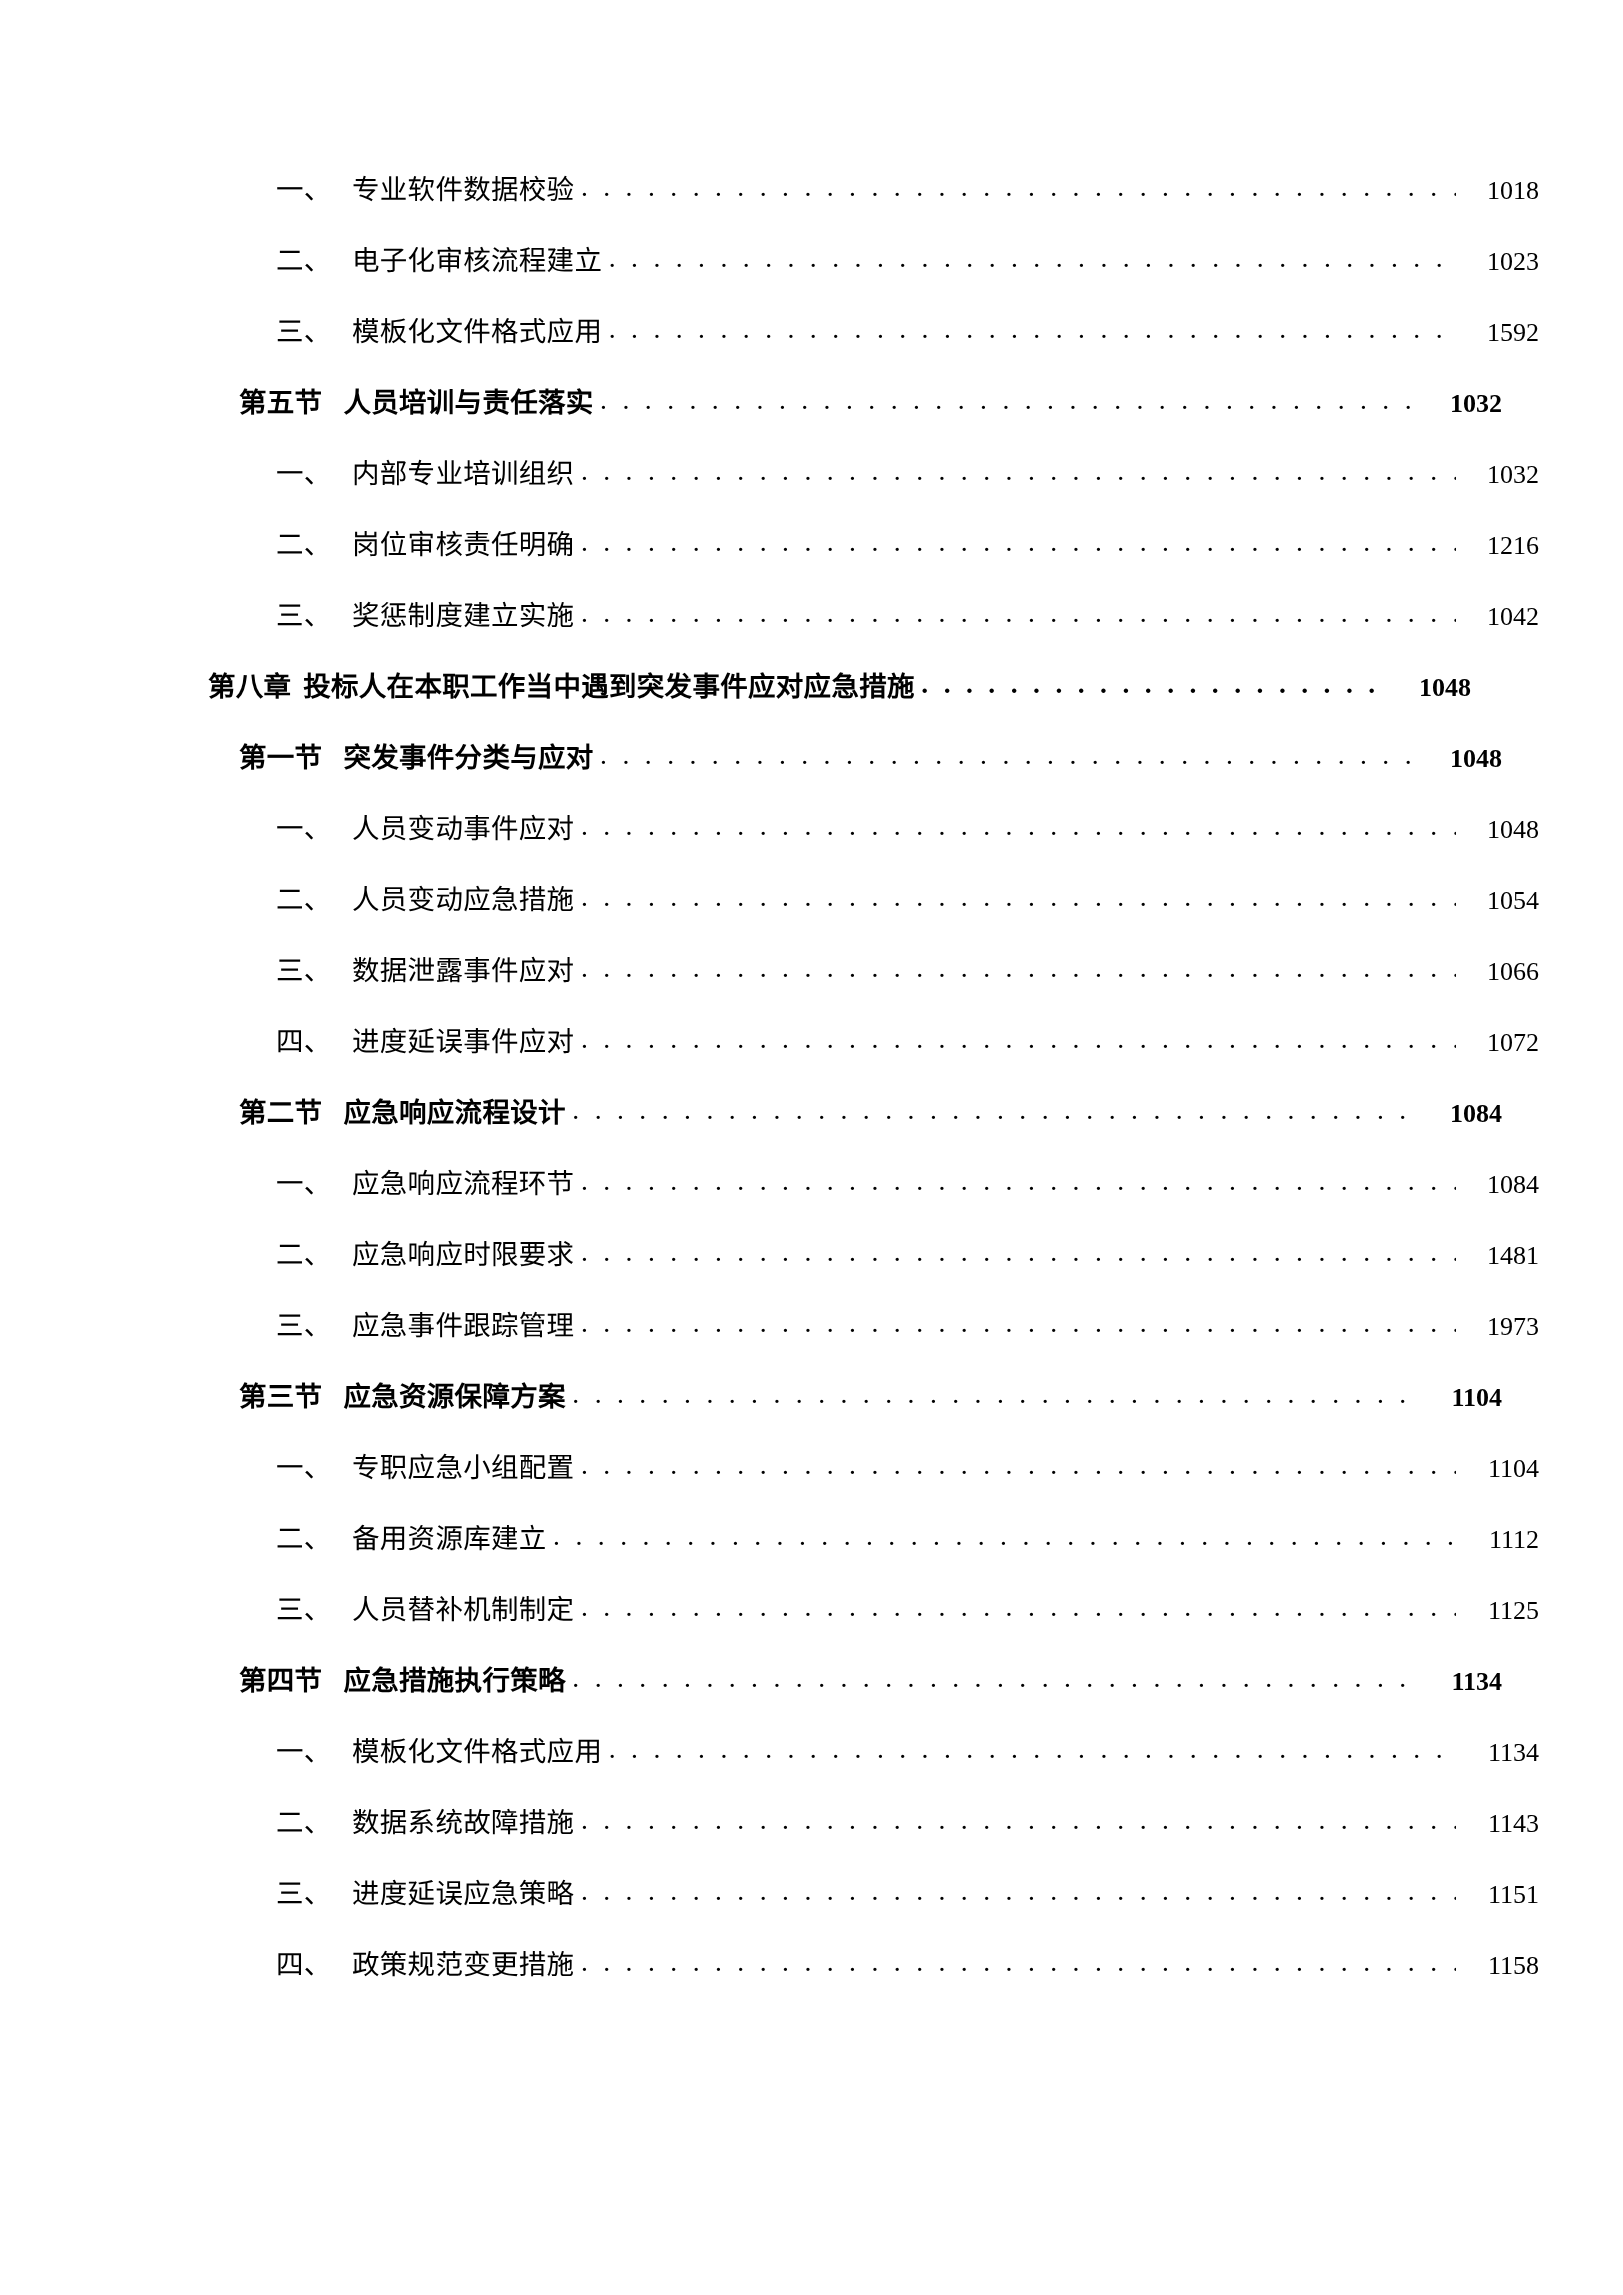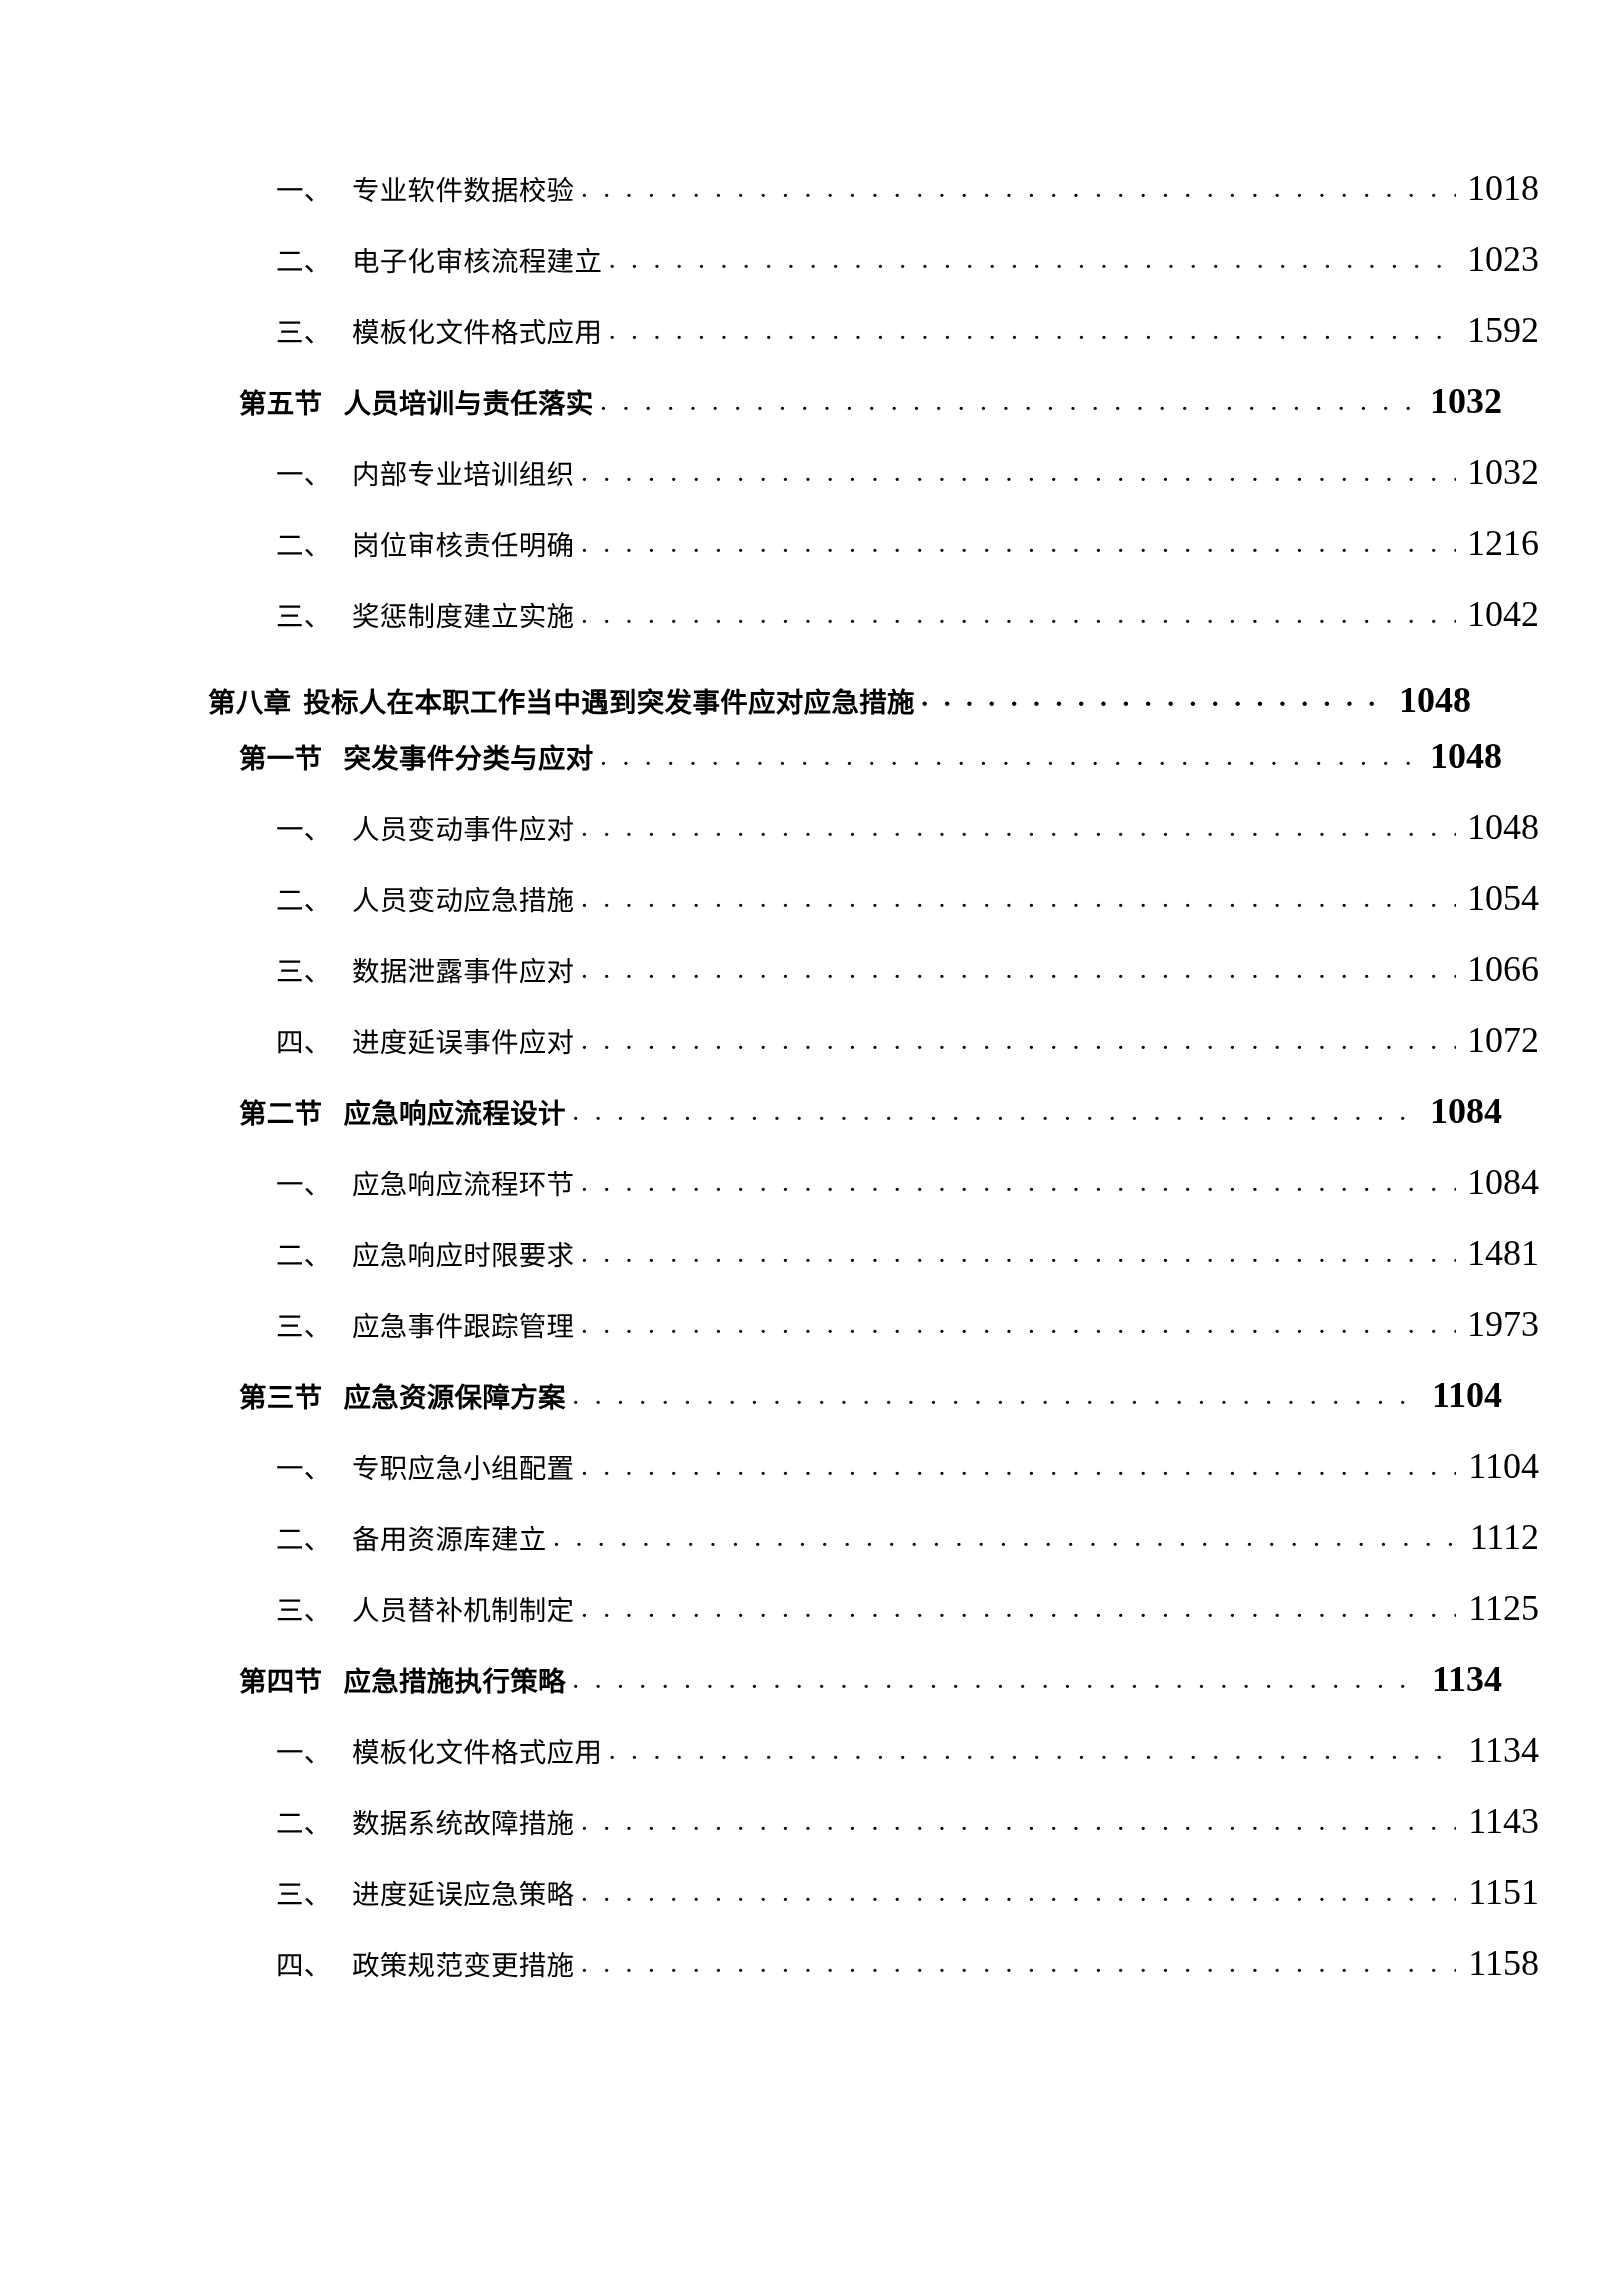--- a/index.html
+++ b/index.html
@@ -46,29 +46,28 @@
     white-space: nowrap;
     margin: 0 3.9px 0 6.5px;
     font-size: 27.5px;
     letter-spacing: 4.3px;
     color: #000;
     position: relative;
     top: -2.6px;
   }
   .toc-row .page-no {
     white-space: nowrap;
-    font-size: 36px;
+    font-size: 26px;
     min-width: 79px;
     text-align: right;
   }
 
   
   .lvl-chapter {
     font-weight: bold;
-    align-items: center;
   }
   .lvl-chapter .label,
   .lvl-chapter .page-no { font-weight: bold; }
 
   .lvl-section .label,
   .lvl-section .page-no { font-weight: bold; }
 
   .lvl-item .label,
   .lvl-item .page-no { font-weight: normal; }
 

